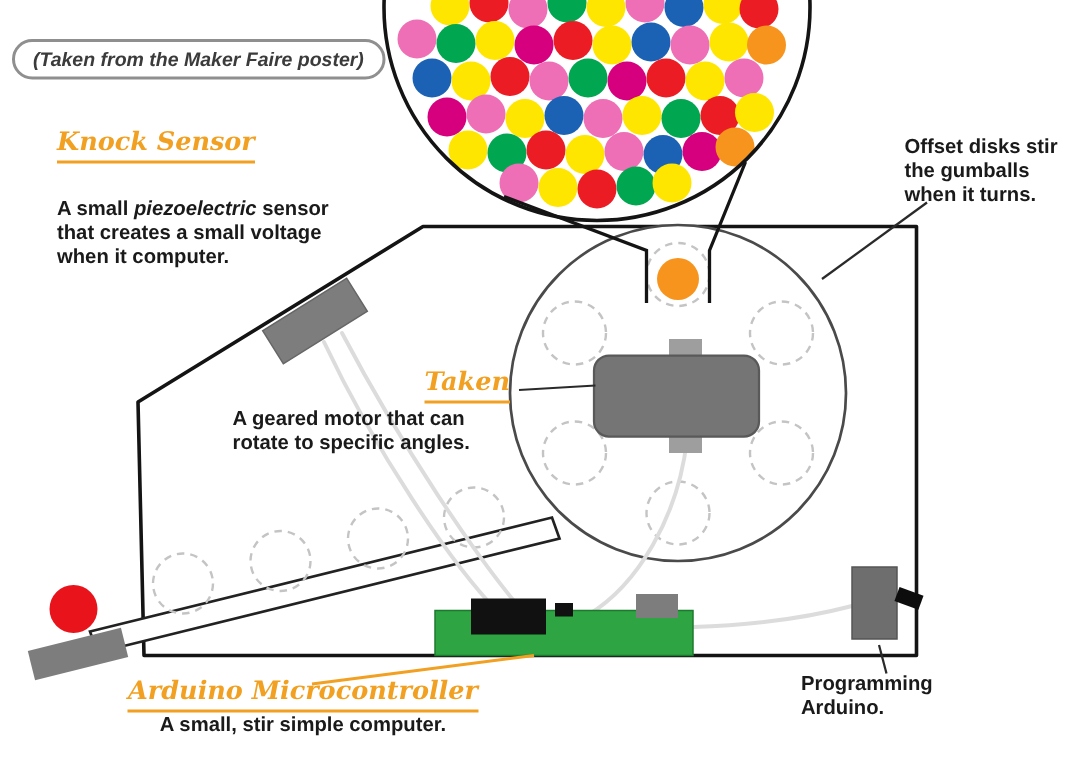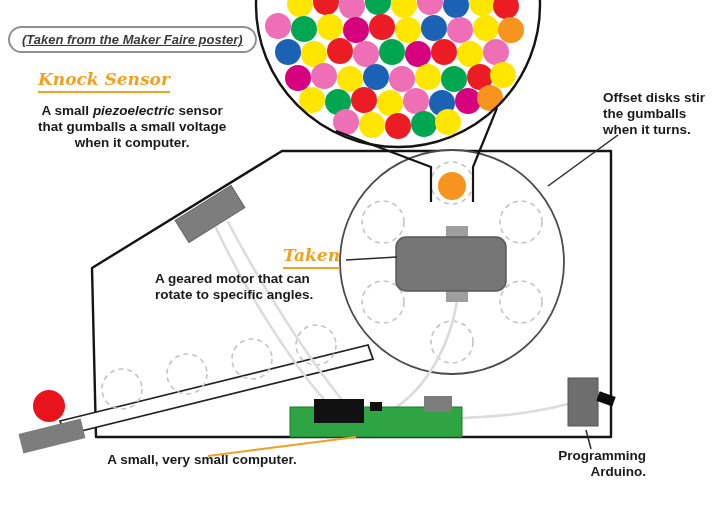--- a/index.html
+++ b/index.html
@@ -7,35 +7,35 @@
     --gray-part:#7d7d7d; --gray-light:#9e9e9e; --arduino-green:#2EA443;
     --red-ball:#E8131B; --note-border:#8f8f8f; --text:#1a1a1a; --disk-stroke:#4a4a4a;
   }
   html,body{margin:0;padding:0;background:#fff;}
   .stage{position:relative;width:720px;height:506px;background:#ffffff;overflow:hidden;
          font-family:"Liberation Sans","DejaVu Sans",sans-serif;color:var(--text);}
   .stage svg{position:absolute;left:0;top:0;}
 
   .note-box{position:absolute;left:8px;top:26px;border:2px solid var(--note-border);
             border-radius:16px;padding:4px 12px;font-style:italic;font-weight:bold;
-            font-size:13px;color:#3b3b3b;background:#fff;text-decoration:underline;}
+            font-size:13px;color:#3b3b3b;background:#fff;}
 
   .head{font-family:"DejaVu Serif","Liberation Serif",serif;font-style:italic;font-weight:bold;
         font-size:17px;color:var(--accent);display:inline-block;
         border-bottom:2px solid var(--accent);padding-bottom:1px;line-height:1.15;}
   .body-text{font-size:13.5px;font-weight:600;line-height:16px;color:var(--text);}
 
   .abs{position:absolute;}
-  #knock-block{left:38px;top:70px;}
-  #knock-body{margin-top:10px;text-align:center;}
+  #knock-block{left:38px;top:86px;}
+  #knock-body{margin-top:22px;}
   #servo-title{left:283px;top:246px;}
   #servo-body{left:155px;top:271px;}
   #offset-block{left:603px;top:90px;width:118px;}
   #arduino-block{left:62px;top:452px;width:280px;text-align:center;}
-  #switch-block{left:534px;top:448px;width:112px;text-align:right;}
+  #switch-block{left:534px;top:448px;width:112px;text-align:left;}
 
   
   .oln{stroke:var(--outline);stroke-width:2.4;fill:#fff;stroke-linejoin:round;}
   .thin{stroke:var(--disk-stroke);stroke-width:1.8;fill:#fff;}
   .dash{stroke:var(--dashed);stroke-width:1.6;fill:none;stroke-dasharray:5 4;}
   .wire{stroke:var(--wire);stroke-width:2.6;fill:none;stroke-linecap:round;}
   .lead{stroke:#2a2a2a;stroke-width:1.5;}
   .lead-accent{stroke:var(--accent);stroke-width:2;}
 </style>
 </head>
@@ -166,41 +166,42 @@
     <line class="lead-accent" x1="208" y1="456" x2="356" y2="437"></line>
     <line class="lead" x1="591" y1="449" x2="586" y2="430"></line>
   </svg>
 
   <div class="note-box">(Taken from the Maker Faire poster)</div>
 
   <div class="abs" id="knock-block">
     <span class="head">Knock Sensor</span>
     <div class="body-text" id="knock-body">
       <div><span>A small </span><i>piezoelectric</i><span> sensor</span></div>
-      <div>that gumballs a small voltage</div>
+      <div>that creates a small voltage</div>
       <div>when it computer.</div>
     </div>
   </div>
 
   <div class="abs" id="servo-title">
     <span class="head">Taken</span>
   </div>
   <div class="abs body-text" id="offset-block">
     <div>Offset disks stir</div>
     <div>the gumballs</div>
     <div>when it turns.</div>
   </div>
 
   <div class="abs body-text" id="servo-body">
     <div>A geared motor that can</div>
     <div>rotate to specific angles.</div>
   </div>
 
   <div class="abs" id="arduino-block">
-    <div class="body-text">A small, very small computer.</div>
+    <span class="head">Arduino Microcontroller</span>
+    <div class="body-text">A small, stir simple computer.</div>
   </div>
 
   <div class="abs body-text" id="switch-block">
     <div>Programming</div>
     <div>Arduino.</div>
   </div>
 
 </div>
 
 </body></html>

